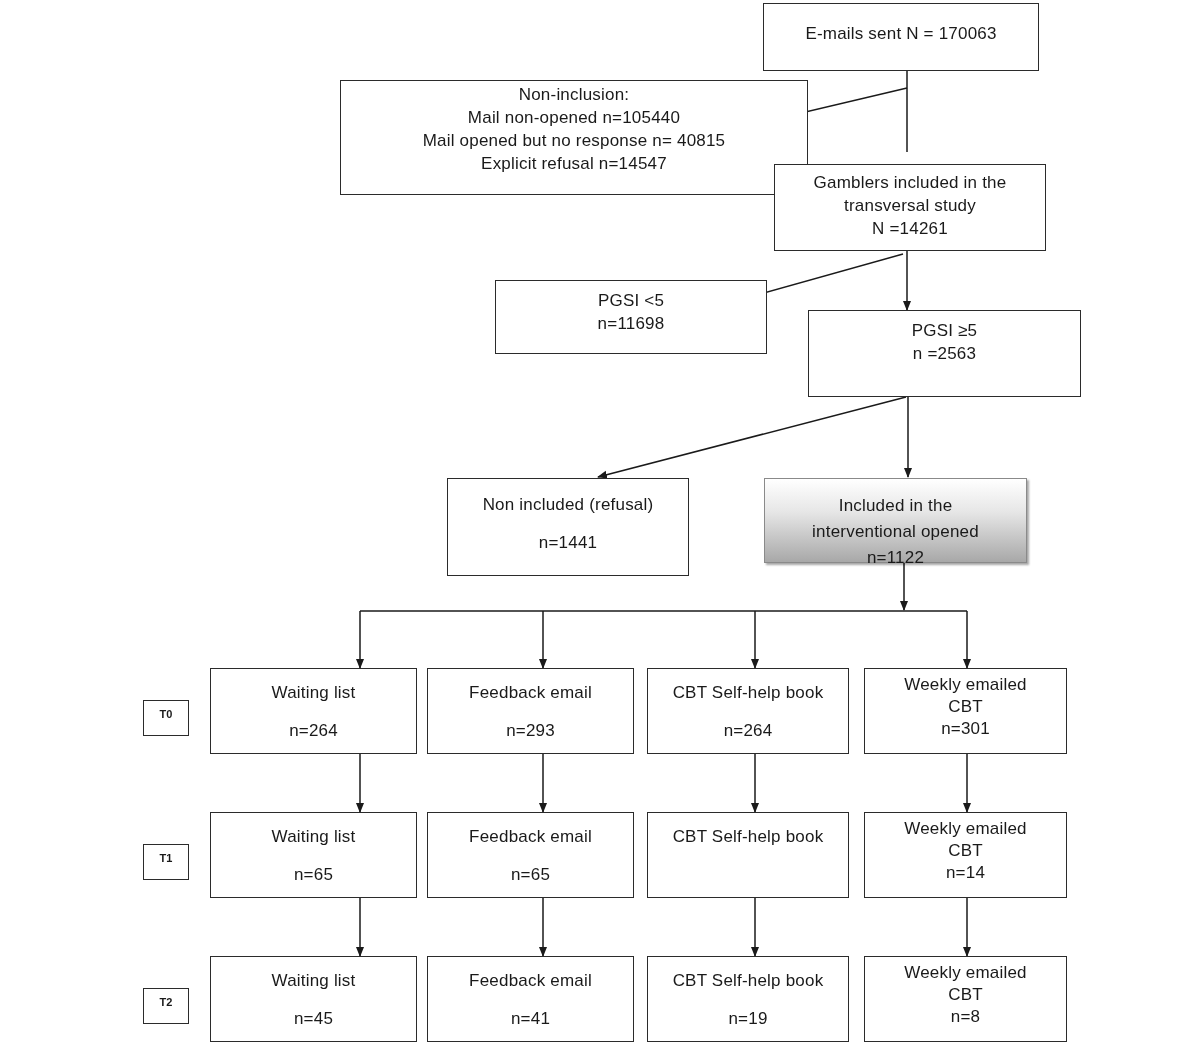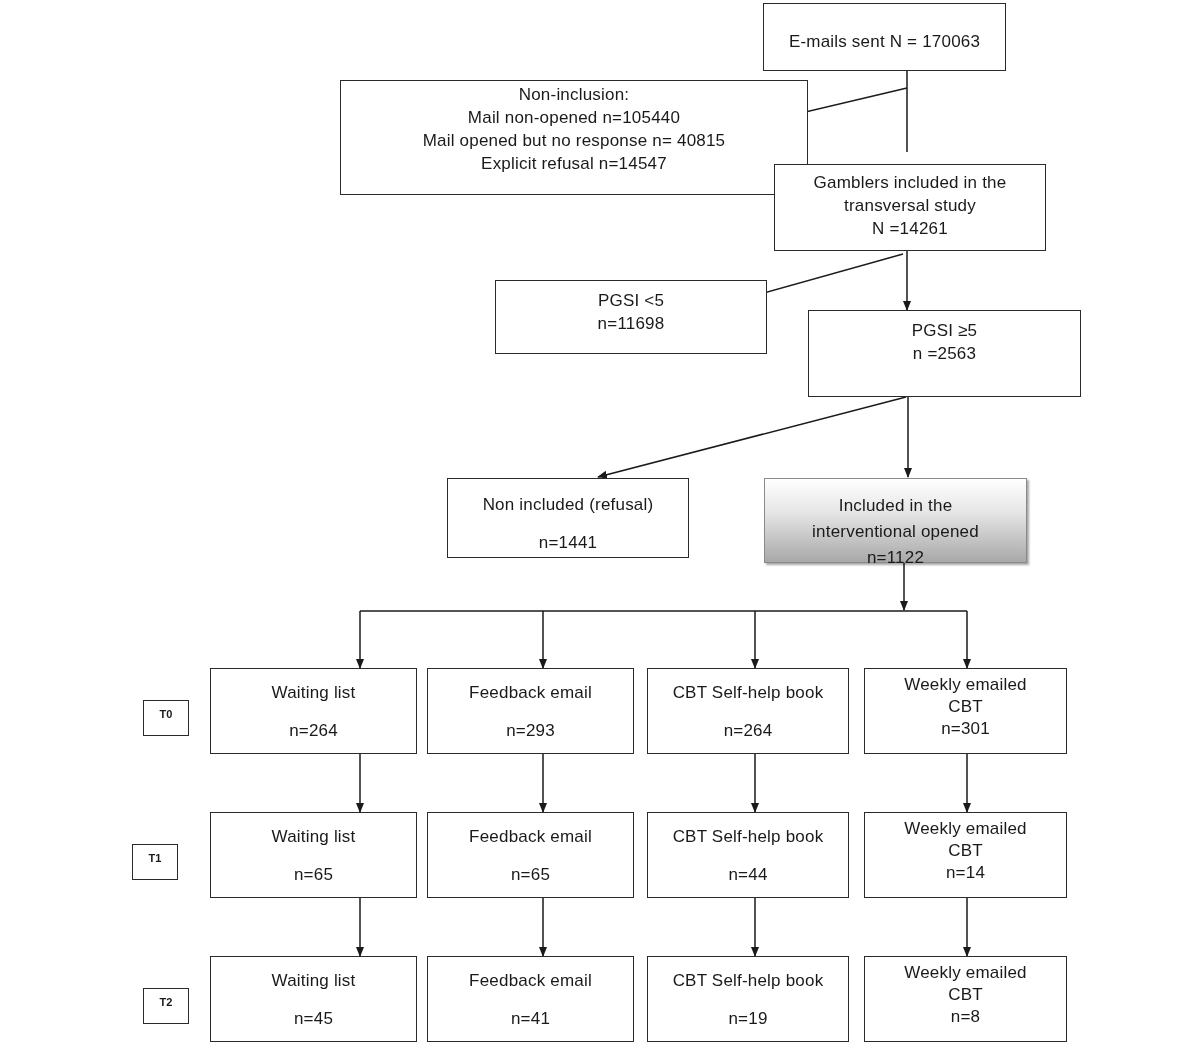--- a/index.html
+++ b/index.html
@@ -81,21 +81,21 @@
       <line x1="755" y1="753" x2="755" y2="812" marker-end="url(#arrow)"></line>
       <line x1="967" y1="753" x2="967" y2="812" marker-end="url(#arrow)"></line>
 
       <line x1="360" y1="896" x2="360" y2="956" marker-end="url(#arrow)"></line>
       <line x1="543" y1="896" x2="543" y2="956" marker-end="url(#arrow)"></line>
       <line x1="755" y1="896" x2="755" y2="956" marker-end="url(#arrow)"></line>
       <line x1="967" y1="896" x2="967" y2="956" marker-end="url(#arrow)"></line>
     </g>
   </svg>
 
-  <div class="box" style="left:763px; top:3px; width:243px; height:68px; padding-top:26px; font-size:17px;">
+  <div class="box" style="left:763px; top:3px; width:276px; height:68px; padding-top:18px; font-size:17px;">
     <span class="line">E-mails sent N = 170063</span>
   </div>
 
   <div class="box" style="left:340px; top:80px; width:468px; height:115px; padding-top:2px;">
     <span class="line">Non-inclusion:</span>
     <span class="line">Mail non-opened n=105440</span>
     <span class="line">Mail opened but no response n= 40815</span>
     <span class="line">Explicit refusal n=14547</span>
   </div>
 
@@ -108,21 +108,21 @@
   <div class="box" style="left:474px; top:280px; width:272px; height:74px; padding-top:8px;margin-left:21px;">
     <span class="line">PGSI &lt;5</span>
     <span class="line">n=11698</span>
   </div>
 
   <div class="box" style="left:763px; top:310px; width:273px; height:87px; padding-top:8px;margin-left:45px;">
     <span class="line">PGSI ≥5</span>
     <span class="line">n =2563</span>
   </div>
 
-  <div class="box" style="left:447px; top:478px; width:242px; height:80px; padding-top:7px; line-height:38px;">
+  <div class="box" style="left:447px; top:478px; width:242px; height:98px; padding-top:7px; line-height:38px;">
     <span class="line">Non included (refusal)</span>
     <span class="line">n=1441</span>
   </div>
 
   <div class="box gradient" style="left:764px; top:478px; width:263px; height:85px; padding-top:14px;">
     <span class="line">Included in the</span>
     <span class="line">interventional opened</span>
     <span class="line">n=1122</span>
   </div>
 
@@ -138,32 +138,31 @@
       </div>
       <div class="box" style="left: 647px; top: 668px; width: 202px; height: 86px; padding-top: 5px; line-height: 38px;">
         <span class="line">CBT Self-help book</span>
         <span class="line">n=264</span>
       </div>
       <div class="box" style="left: 864px; top: 668px; width: 203px; height: 86px; padding-top: 5px; line-height: 22px;">
         <span class="line">Weekly emailed</span>
         <span class="line">CBT</span>
         <span class="line">n=301</span>
       </div>
-      <div class="tlabel" style="left: 132px; top: 844px;">T1</div>
+      <div class="tlabel" style="left: 143px; top: 844px;">T1</div>
       <div class="box" style="left: 210px; top: 812px; width: 207px; height: 86px; padding-top: 5px; line-height: 38px;">
         <span class="line">Waiting list</span>
         <span class="line">n=65</span>
       </div>
       <div class="box" style="left: 427px; top: 812px; width: 207px; height: 86px; padding-top: 5px; line-height: 38px;">
         <span class="line">Feedback email</span>
         <span class="line">n=65</span>
       </div>
       <div class="box" style="left: 647px; top: 812px; width: 202px; height: 86px; padding-top: 5px; line-height: 38px;">
         <span class="line">CBT Self-help book</span>
-        <span class="line">n=44</span>
       </div>
       <div class="box" style="left: 864px; top: 812px; width: 203px; height: 86px; padding-top: 5px; line-height: 22px;">
         <span class="line">Weekly emailed</span>
         <span class="line">CBT</span>
         <span class="line">n=14</span>
       </div>
       <div class="tlabel" style="left: 143px; top: 988px;">T2</div>
       <div class="box" style="left: 210px; top: 956px; width: 207px; height: 86px; padding-top: 5px; line-height: 38px;">
         <span class="line">Waiting list</span>
         <span class="line">n=45</span>

